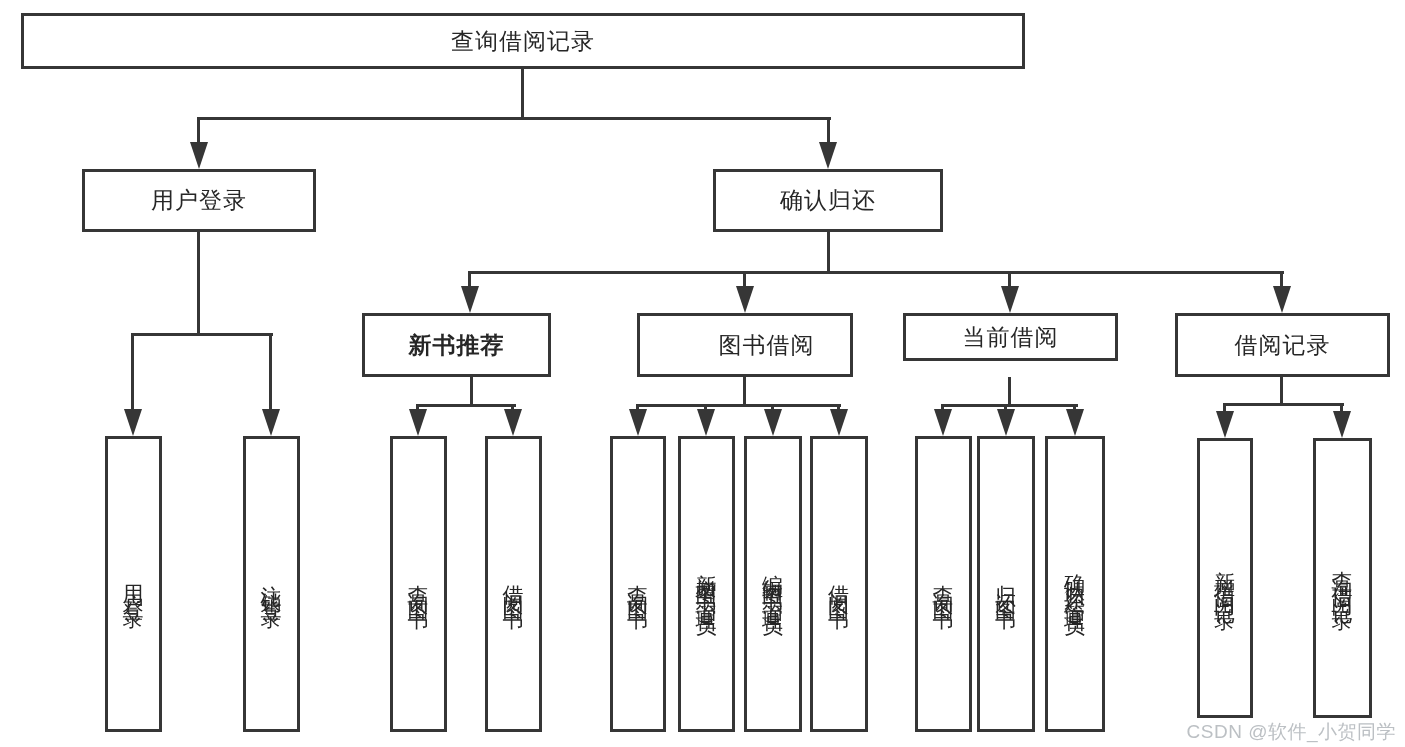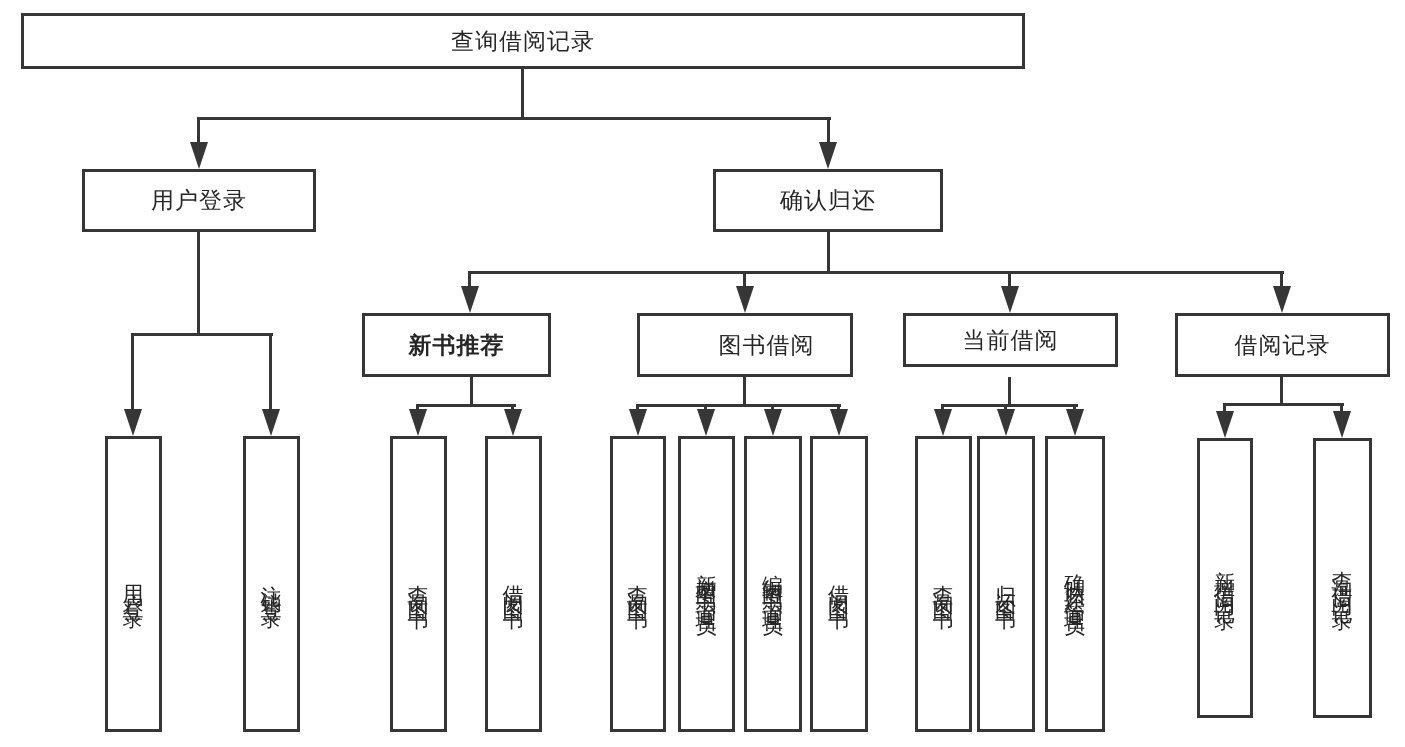--- a/index.html
+++ b/index.html
@@ -100,21 +100,21 @@
   <div class="arrow" style="left:1001px;top:286px;"></div>
   <div class="vline" style="left:1280px;top:271px;width:3px;height:17px;"></div>
   <div class="arrow" style="left:1273px;top:286px;"></div>
 
   <div class="box" style="left:362px;top:313px;width:189px;height:64px;font-weight:bold;">
     <span>新书推荐</span>
   </div>
   <div class="box" style="left:637px;top:313px;width:216px;height:64px;padding-left:43px;">
     <span>图书借阅</span>
   </div>
-  <div class="box" style="left:903px;top:313px;width:215px;height:54px;">
+  <div class="box" style="left:903px;top:313px;width:215px;height:48px;">
     <span>当前借阅</span>
   </div>
   <div class="box" style="left:1175px;top:313px;width:215px;height:64px;">
     <span>借阅记录</span>
   </div>
 
   <div class="vline" style="left:470px;top:377px;width:3px;height:29px;"></div>
   <div class="hline" style="left:416px;top:404px;width:100px;height:3px;"></div>
   <div class="vline" style="left:416px;top:404px;width:3px;height:8px;"></div>
   <div class="arrow" style="left:409px;top:409px;"></div>
@@ -185,14 +185,15 @@
     <span style="letter-spacing:6px;">确认归还（管理员）</span>
   </div>
 
   <div class="vbox" style="left:1197px;top:438px;width:56px;height:280px;">
     <span>新增借阅记录</span>
   </div>
   <div class="vbox" style="left:1313px;top:438px;width:59px;height:280px;">
     <span>查询借阅记录</span>
   </div>
 
+  <div class="watermark">CSDN @软件_小贺同学</div>
 
 </div>
 
 </body></html>

